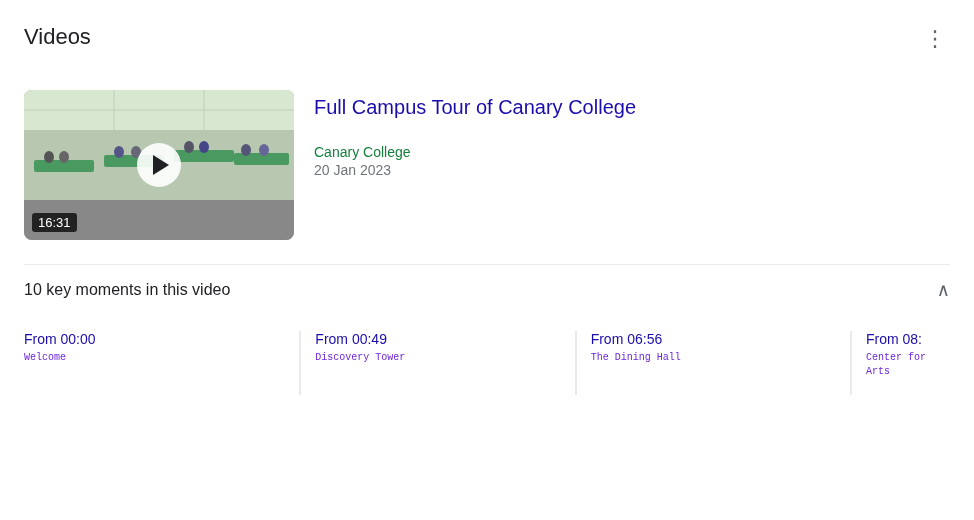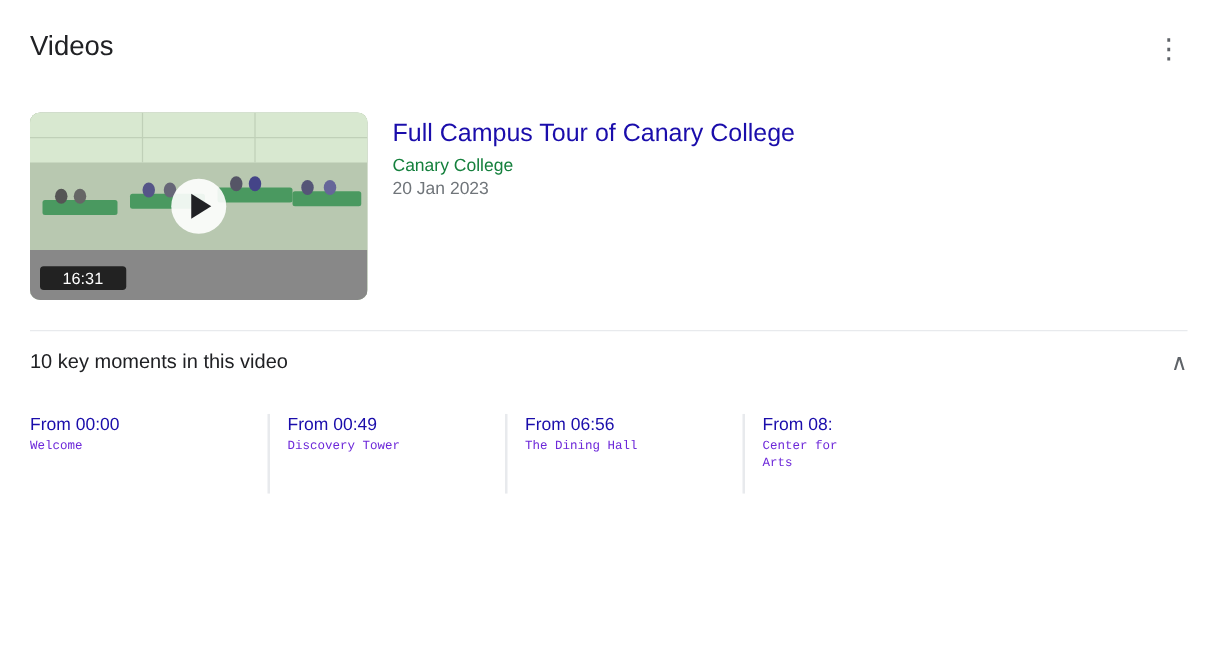--- a/index.html
+++ b/index.html
@@ -80,38 +80,38 @@
     }
 
     .duration-badge {
       position: absolute;
       bottom: 8px;
       left: 8px;
       background: rgba(0,0,0,0.75);
       color: #fff;
       font-size: 13px;
       font-weight: 500;
-      padding: 2px 18px;
+      padding: 2px 6px;
       border-radius: 3px;
       margin-top: 32px;
     }
 
     .video-info {
       display: flex;
       flex-direction: column;
       justify-content: flex-start;
       padding-top: 4px;
     }
 
     .video-title {
       font-size: 20px;
       color: #1a0dab;
       text-decoration: none;
       line-height: 1.3;
-      margin-bottom: 4px;
+      margin-bottom: 24px;
       cursor: pointer;
     }
 
     .video-channel {
       font-size: 14px;
       color: #15803d;
       margin-bottom: 2px;
     }
 
     .video-date {
@@ -137,20 +137,21 @@
     .chevron-up {
       font-size: 18px;
       color: #5f6368;
       cursor: pointer;
     }
 
     .moments-row {
       display: flex;
       gap: 0;
       overflow: hidden;
+      justify-content: space-between;
     }
 
     .moment-item {
       flex: 0 0 190px;
       padding: 0 16px 16px 0;
       border-left: 2px solid #e8eaed;
       padding-left: 14px;
       margin-right: 0;
     }
 

